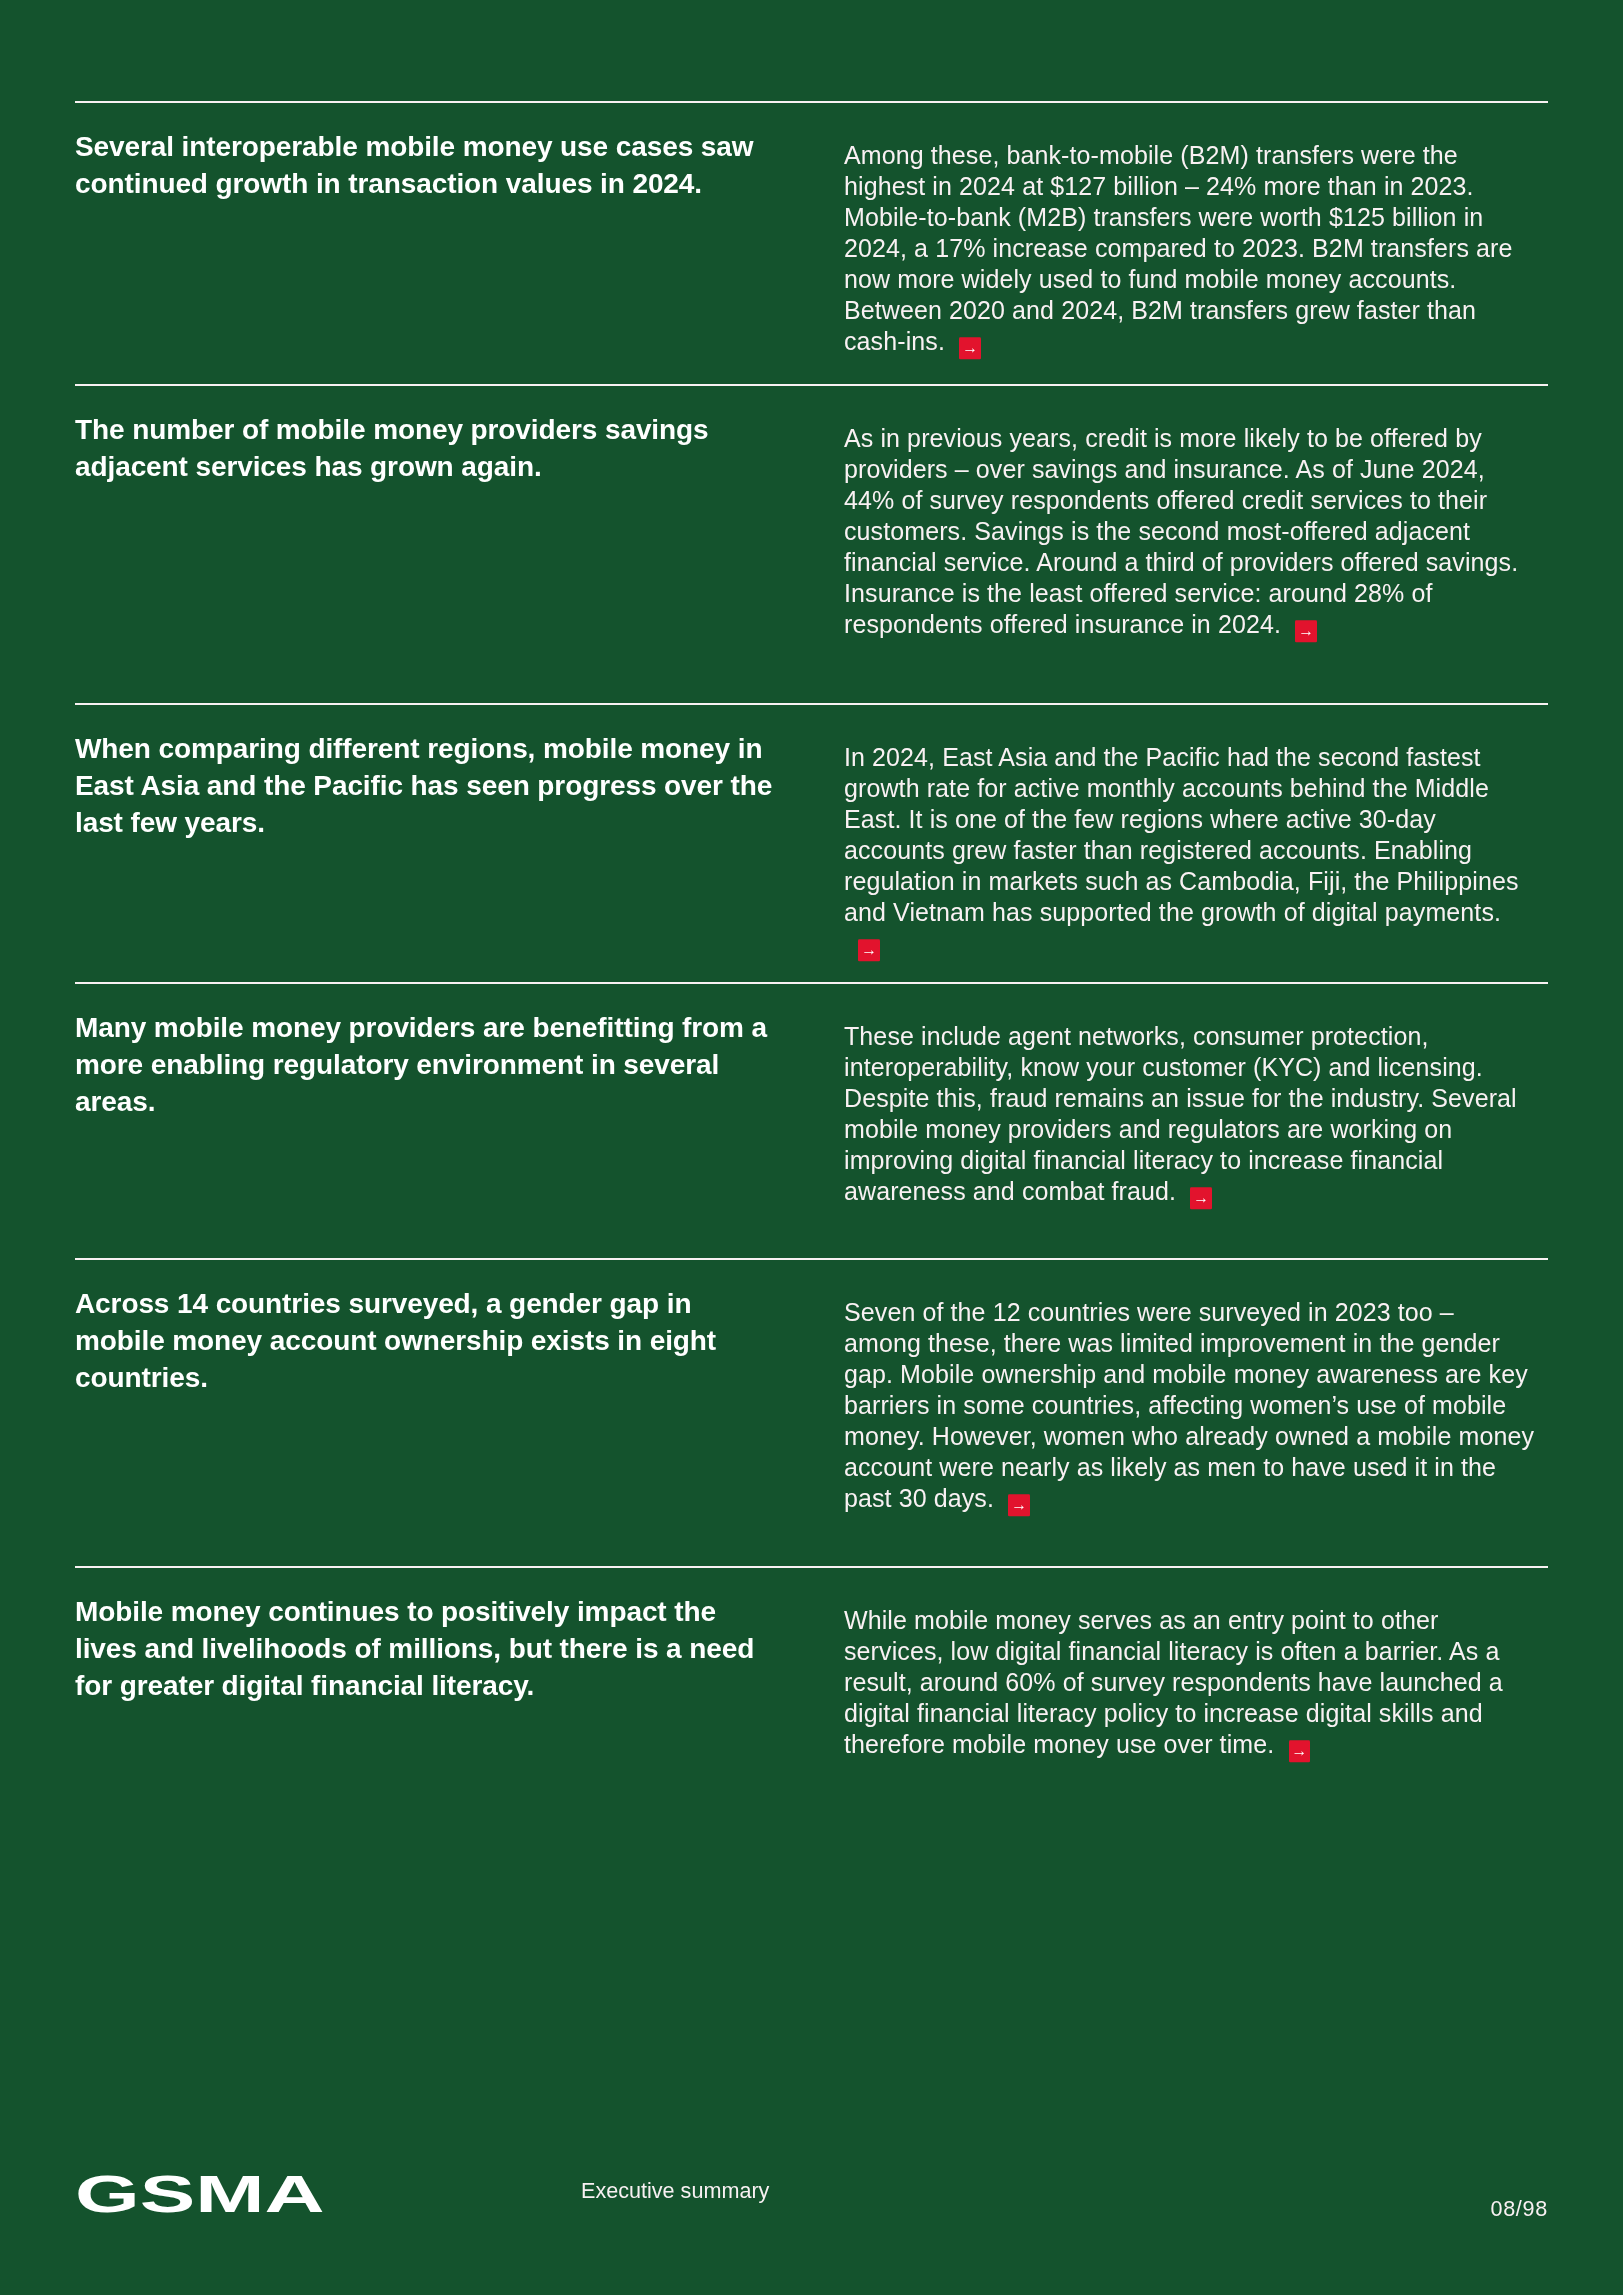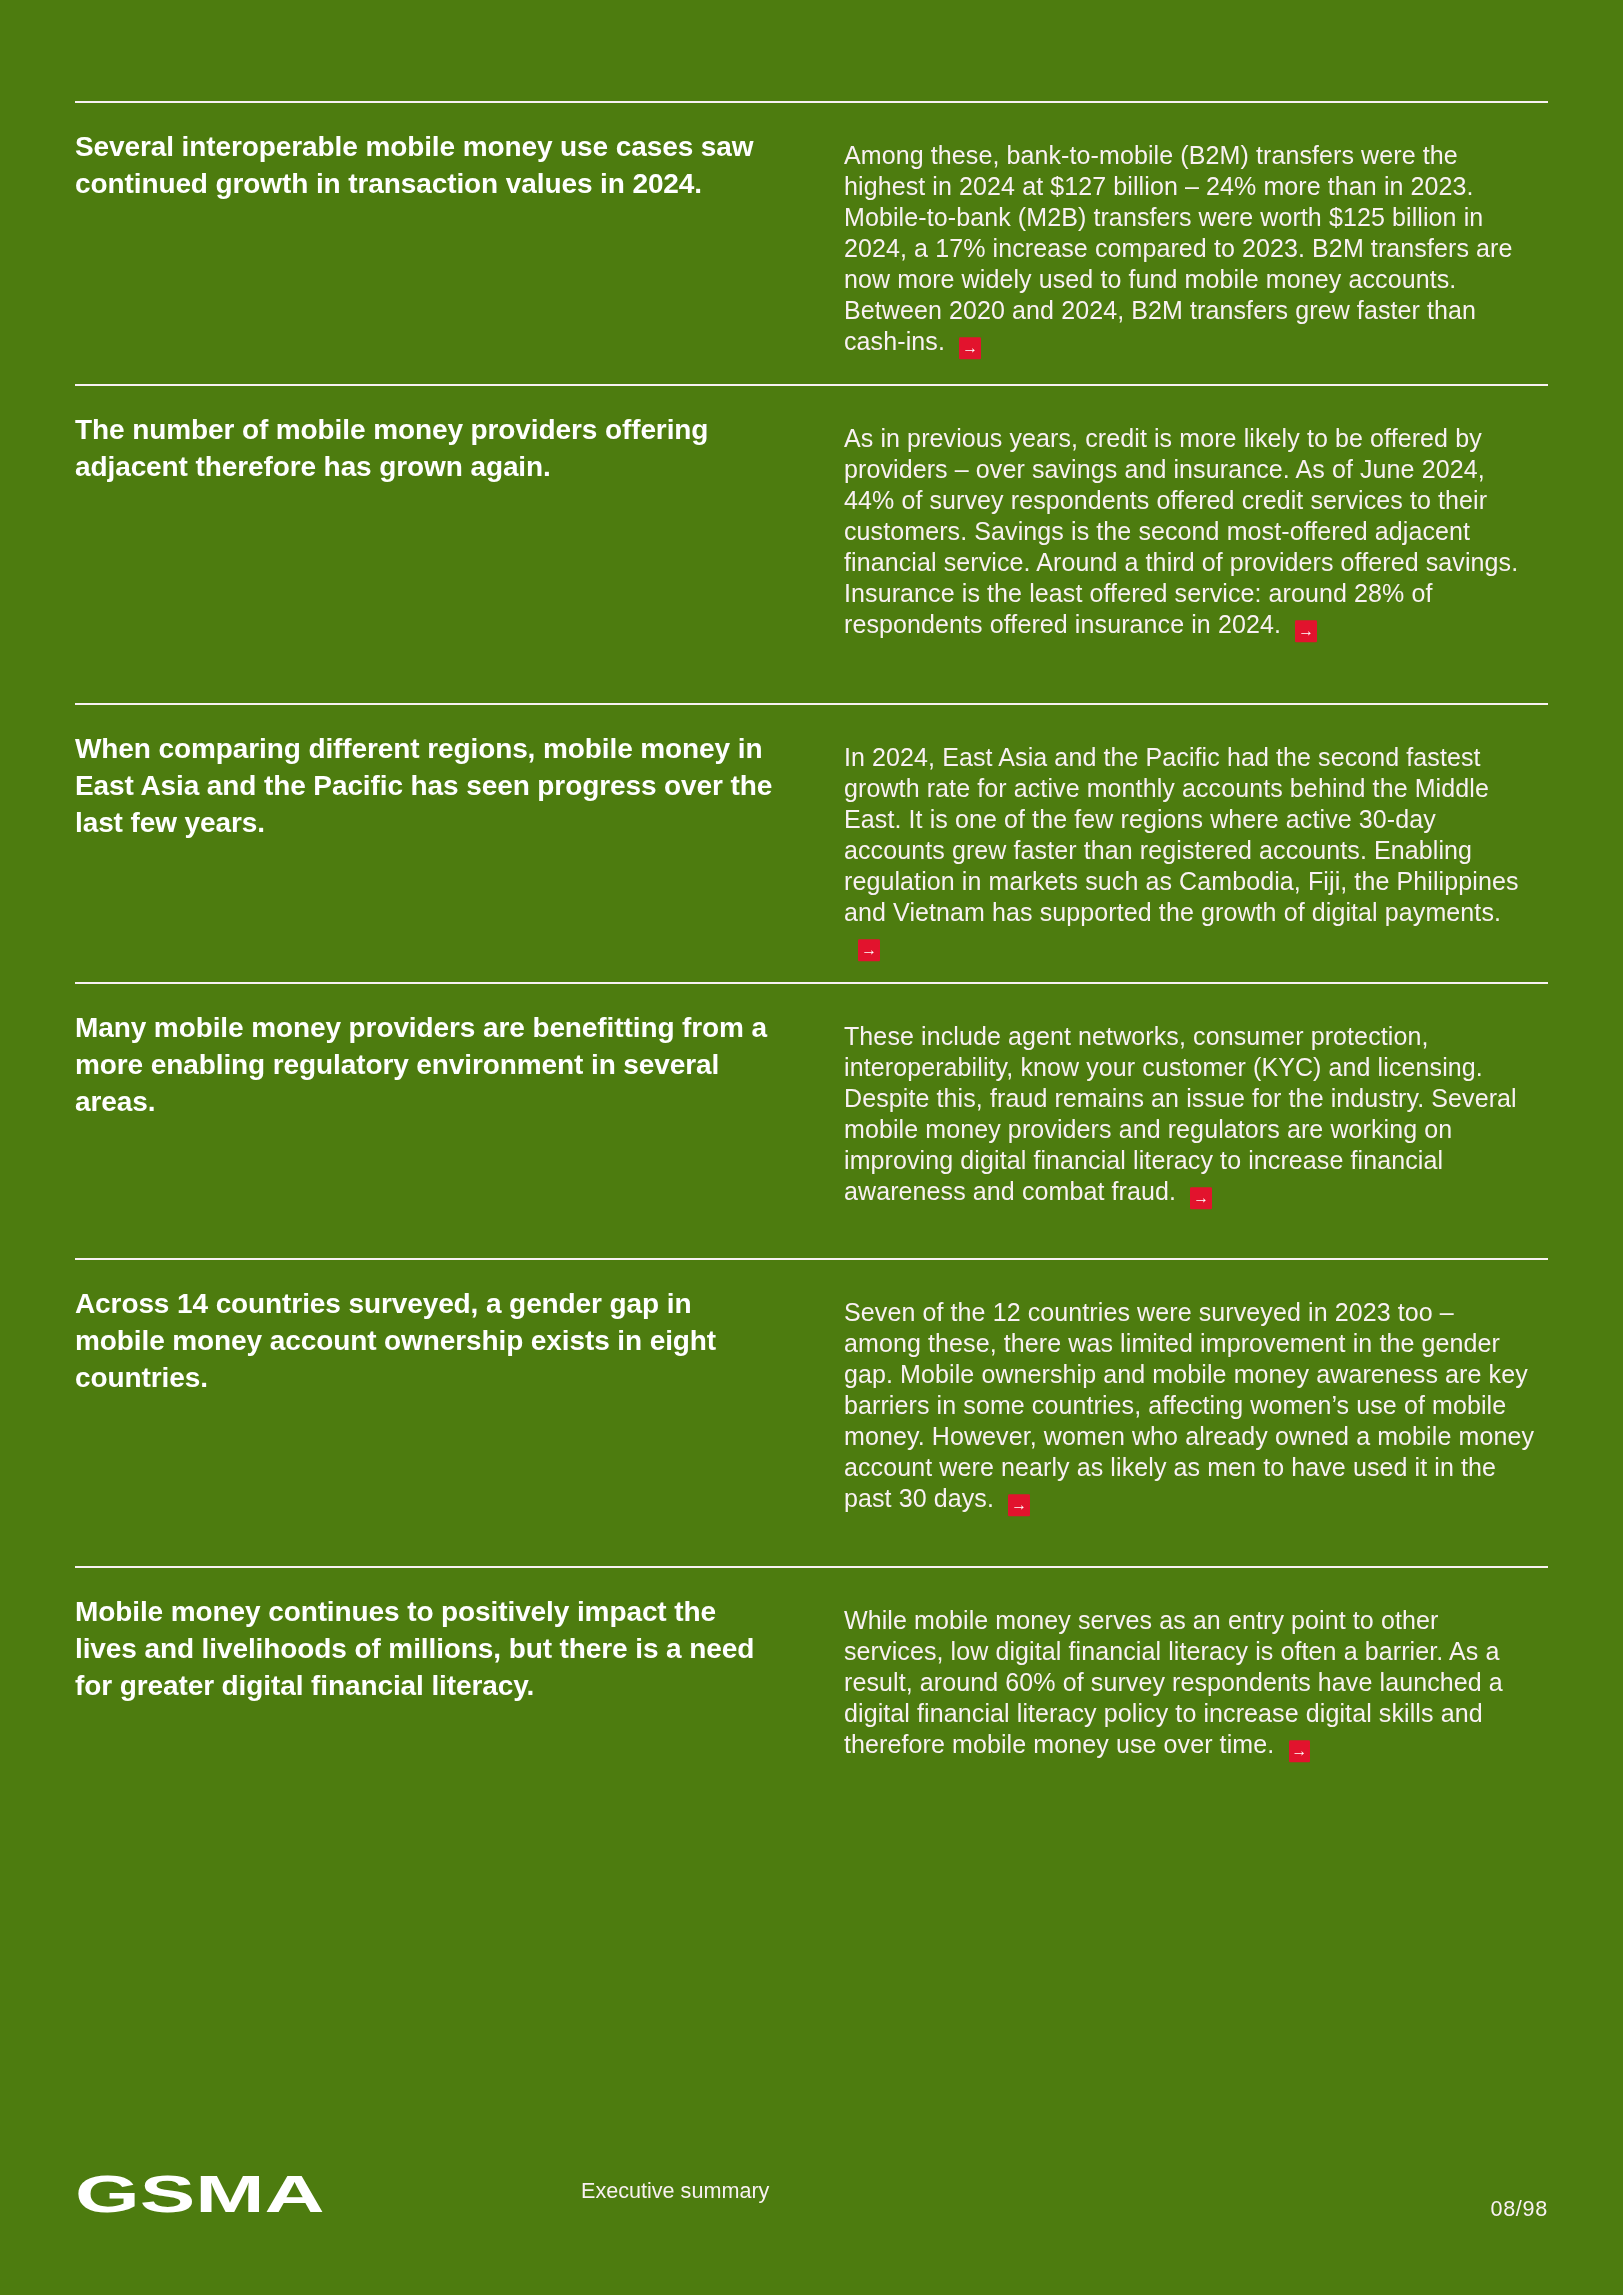--- a/index.html
+++ b/index.html
@@ -4,21 +4,21 @@
 <style>
   html, body {
     margin: 0;
     padding: 0;
     background: #4a0519;
   }
   .page {
     position: relative;
     width: 1623px;
     height: 2295px;
-    background: #4d7c0f;
+    background: #14532d;
     font-family: "Liberation Sans", "DejaVu Sans", sans-serif;
     color: #FFFFFF;
     overflow: hidden;
   }
   .content {
     position: absolute;
     left: 75px;
     top: 0;
     width: 1473px;
   }
@@ -126,21 +126,21 @@
       </div>
       <div class="body-col">
         <p><span>Among these, bank-to-mobile (B2M) transfers were the highest in 2024 at $127 billion – 24% more than in 2023. Mobile-to-bank (M2B) transfers were worth $125 billion in 2024, a 17% increase compared to 2023. B2M transfers are now more widely used to fund mobile money accounts. Between 2020 and 2024, B2M transfers grew faster than cash-ins.</span><span class="arrow">
               <span class="arrow-glyph">→</span>
             </span></p>
       </div>
     </section>
 
     <section class="sec" style="min-height:319px">
       <div class="heading-col">
-        <h2>The number of mobile money providers offering adjacent therefore has grown again.</h2>
+        <h2>The number of mobile money providers savings adjacent services has grown again.</h2>
       </div>
       <div class="body-col">
         <p><span>As in previous years, credit is more likely to be offered by providers – over savings and insurance. As of June 2024, 44% of survey respondents offered credit services to their customers. Savings is the second most-offered adjacent financial service. Around a third of providers offered savings. Insurance is the least offered service: around 28% of respondents offered insurance in 2024.</span><span class="arrow">
               <span class="arrow-glyph">→</span>
             </span></p>
       </div>
     </section>
 
     <section class="sec" style="min-height:279px">
       <div class="heading-col">

